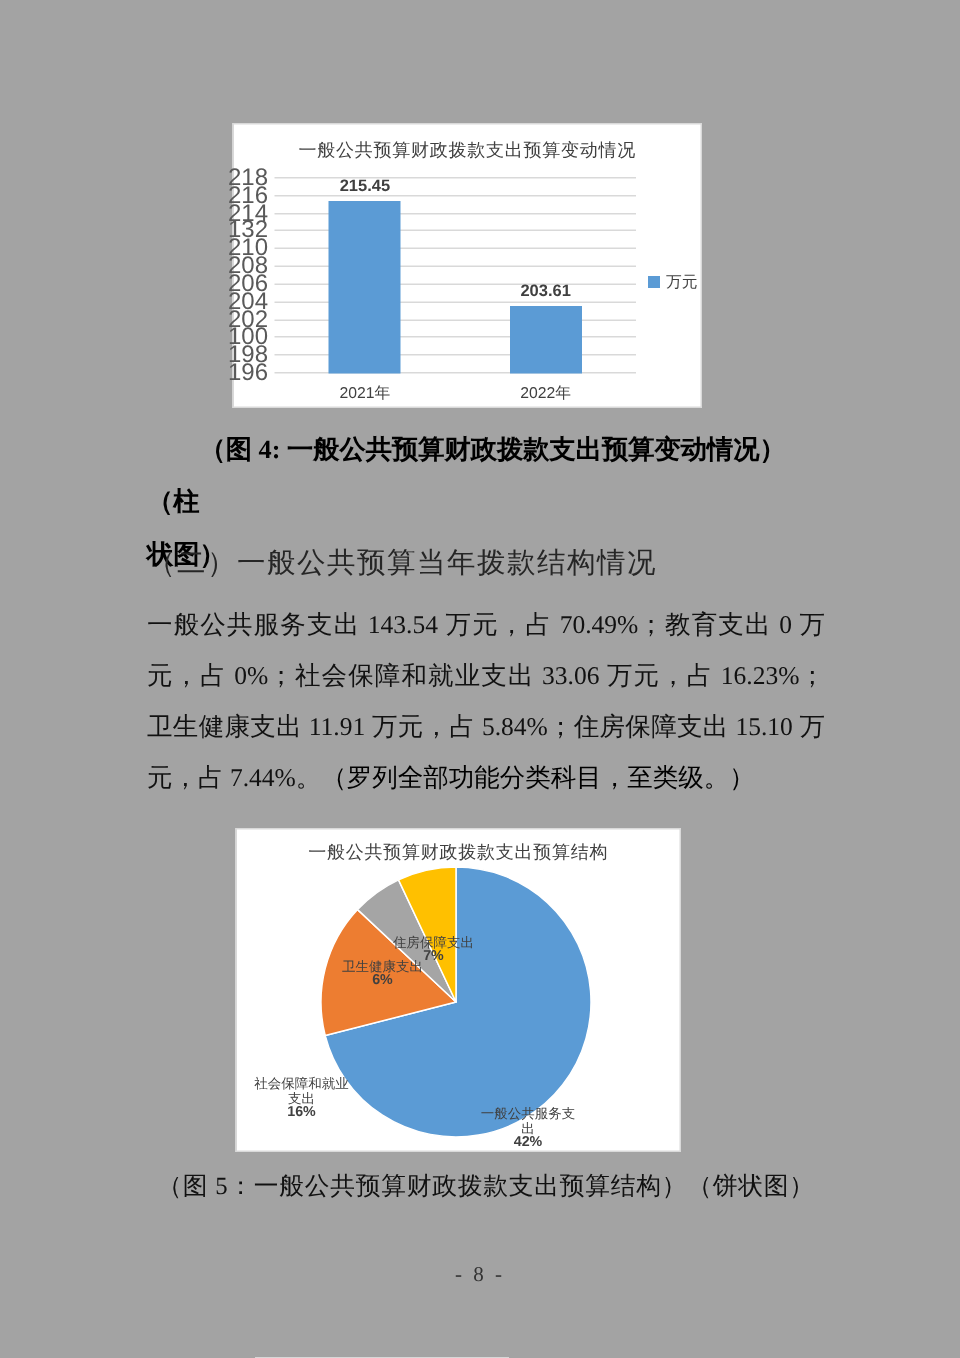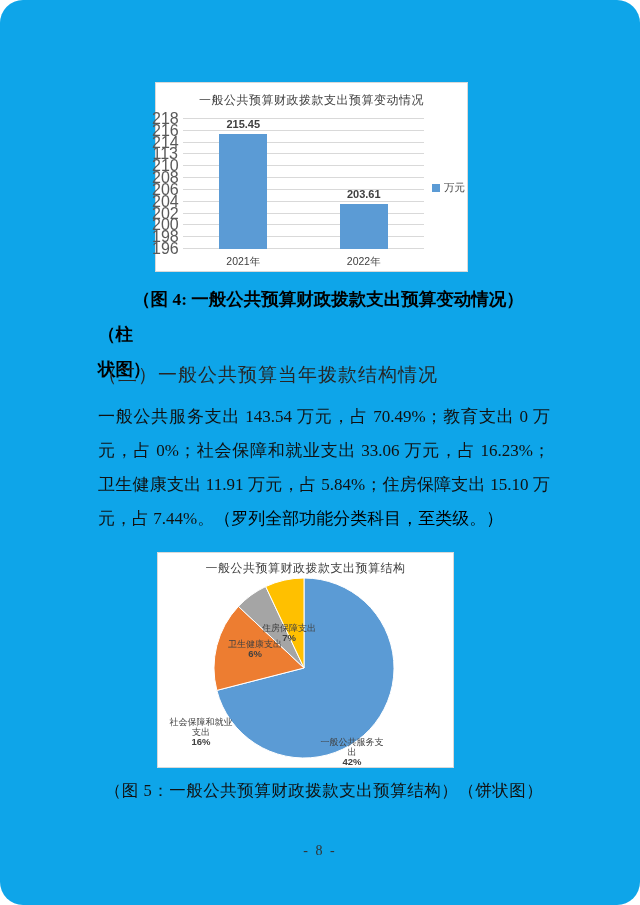--- a/index.html
+++ b/index.html
@@ -1,18 +1,18 @@
 <!DOCTYPE html>
 <html><head>
 <meta charset="utf-8">
 <style>
   html,body { margin:0; padding:0; background:#ffffff; }
   .page {
-    position:relative; width:640px; height:905px; background:#0ea5e9;
-    font-family:"Liberation Serif", serif; overflow:hidden;border-radius:23px;
+    position:relative; width:640px; height:905px; background:#a3a3a3;
+    font-family:"Liberation Serif", serif; overflow:hidden;
   }
 
   
   .chart-box { position:absolute; background:#fff; border:1px solid #d9d9d9; }
   .bar-box { left:155px; top:82px; width:311px; height:188px; }
   .pie-box { left:157px; top:552px; width:295px; height:214px; }
   .chart-title {
     position:absolute; top:9px; left:0; right:0; text-align:center;
     font-family:"Liberation Sans", sans-serif; font-size:12px; color:#404040;
     letter-spacing:0.5px; white-space:nowrap;
@@ -87,33 +87,33 @@
   <div class="chart-box bar-box">
     <div class="chart-title">一般公共预算财政拨款支出预算变动情况</div>
     <div class="bar-plot" id="bar-plot">
         <div class="gridline" style="bottom: 100%; border-top-color: rgb(217, 217, 217);"></div>
         <div class="ytick" style="bottom: 100%;">218</div>
         <div class="gridline" style="bottom: 90.9091%; border-top-color: rgb(217, 217, 217);"></div>
         <div class="ytick" style="bottom: 90.9091%;">216</div>
         <div class="gridline" style="bottom: 81.8182%; border-top-color: rgb(217, 217, 217);"></div>
         <div class="ytick" style="bottom: 81.8182%;">214</div>
         <div class="gridline" style="bottom: 72.7273%; border-top-color: rgb(217, 217, 217);"></div>
-        <div class="ytick" style="bottom: 72.7273%;">113</div>
+        <div class="ytick" style="bottom: 72.7273%;">132</div>
         <div class="gridline" style="bottom: 63.6364%; border-top-color: rgb(217, 217, 217);"></div>
         <div class="ytick" style="bottom: 63.6364%; margin-top: 40px;">210</div>
         <div class="gridline" style="bottom: 54.5455%; border-top-color: rgb(217, 217, 217);"></div>
         <div class="ytick" style="bottom: 54.5455%;">208</div>
         <div class="gridline" style="bottom: 45.4545%; border-top-color: rgb(217, 217, 217);"></div>
         <div class="ytick" style="bottom: 45.4545%;">206</div>
         <div class="gridline" style="bottom: 36.3636%; border-top-color: rgb(217, 217, 217);"></div>
         <div class="ytick" style="bottom: 36.3636%;">204</div>
         <div class="gridline" style="bottom: 27.2727%; border-top-color: rgb(217, 217, 217);"></div>
         <div class="ytick" style="bottom: 27.2727%;">202</div>
         <div class="gridline" style="bottom: 18.1818%; border-top-color: rgb(217, 217, 217);"></div>
-        <div class="ytick" style="bottom: 18.1818%;">200</div>
+        <div class="ytick" style="bottom: 18.1818%;">100</div>
         <div class="gridline" style="bottom: 9.09091%; border-top-color: rgb(217, 217, 217);"></div>
         <div class="ytick" style="bottom: 9.09091%;">198</div>
         <div class="gridline" style="bottom: 0%; border-top-color: rgb(217, 217, 217);"></div>
         <div class="ytick" style="bottom: 0%;">196</div>
         <div class="bar" style="left: calc(25% - 24px); height: 88.4091%; background: rgb(91, 155, 213);"></div>
         <div class="bar-value" style="left: calc(25% - 30px); bottom: calc(88.4091% + 4px);">215.45</div>
         <div class="xtick" style="left: calc(25% - 40px);">2021年</div>
         <div class="bar" style="left: calc(75% - 24px); height: 34.5909%; background: rgb(91, 155, 213);"></div>
         <div class="bar-value" style="left: calc(75% - 30px); bottom: calc(34.5909% + 4px);">203.61</div>
         <div class="xtick" style="left: calc(75% - 40px);">2022年</div>

